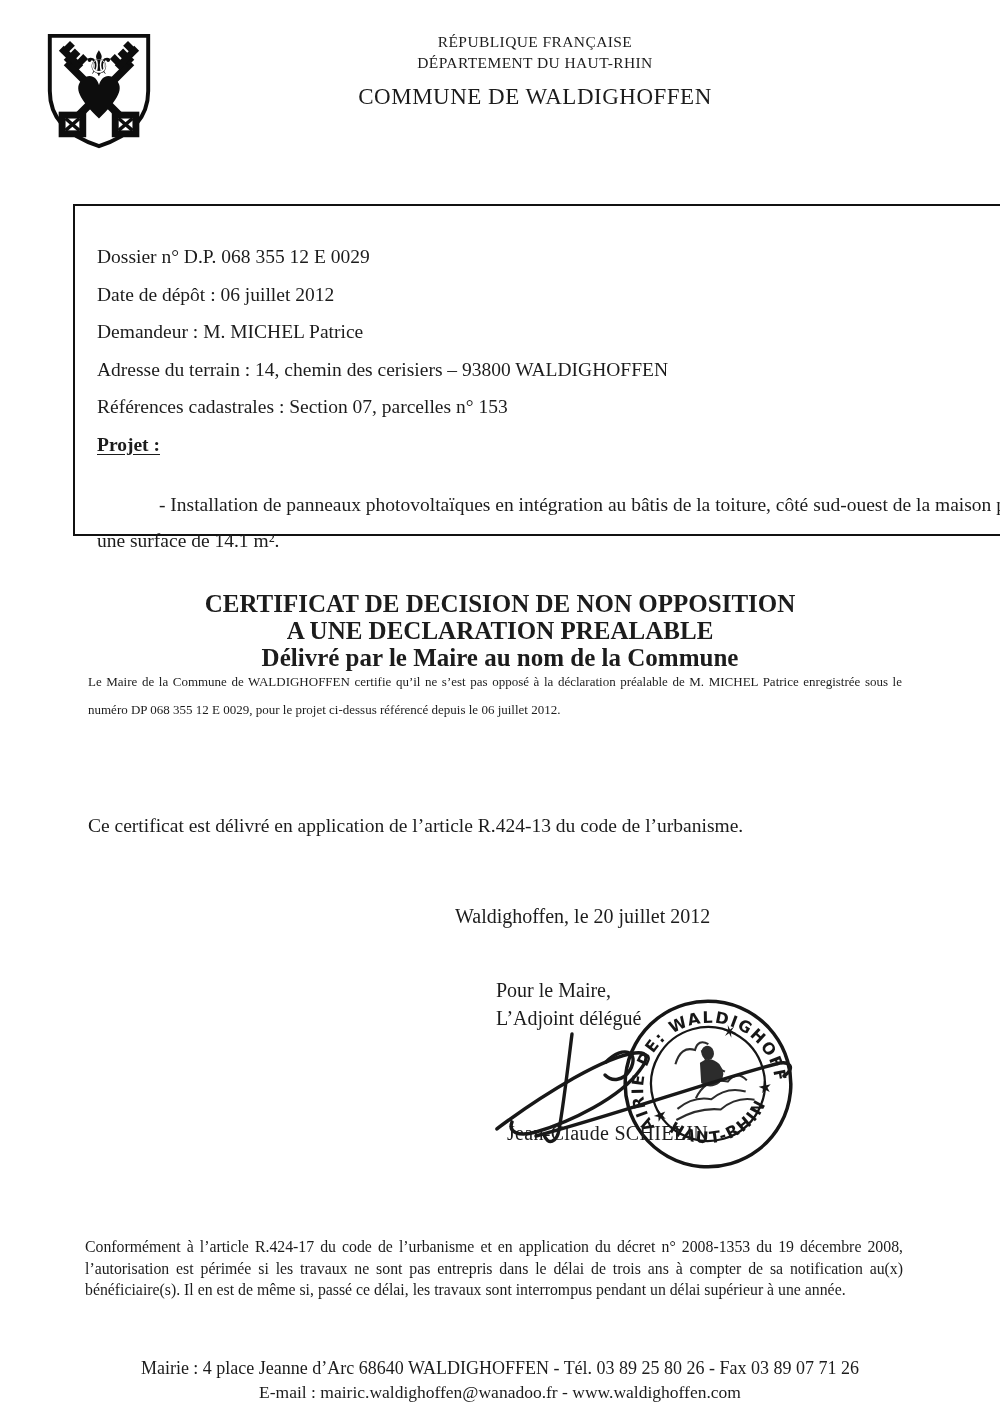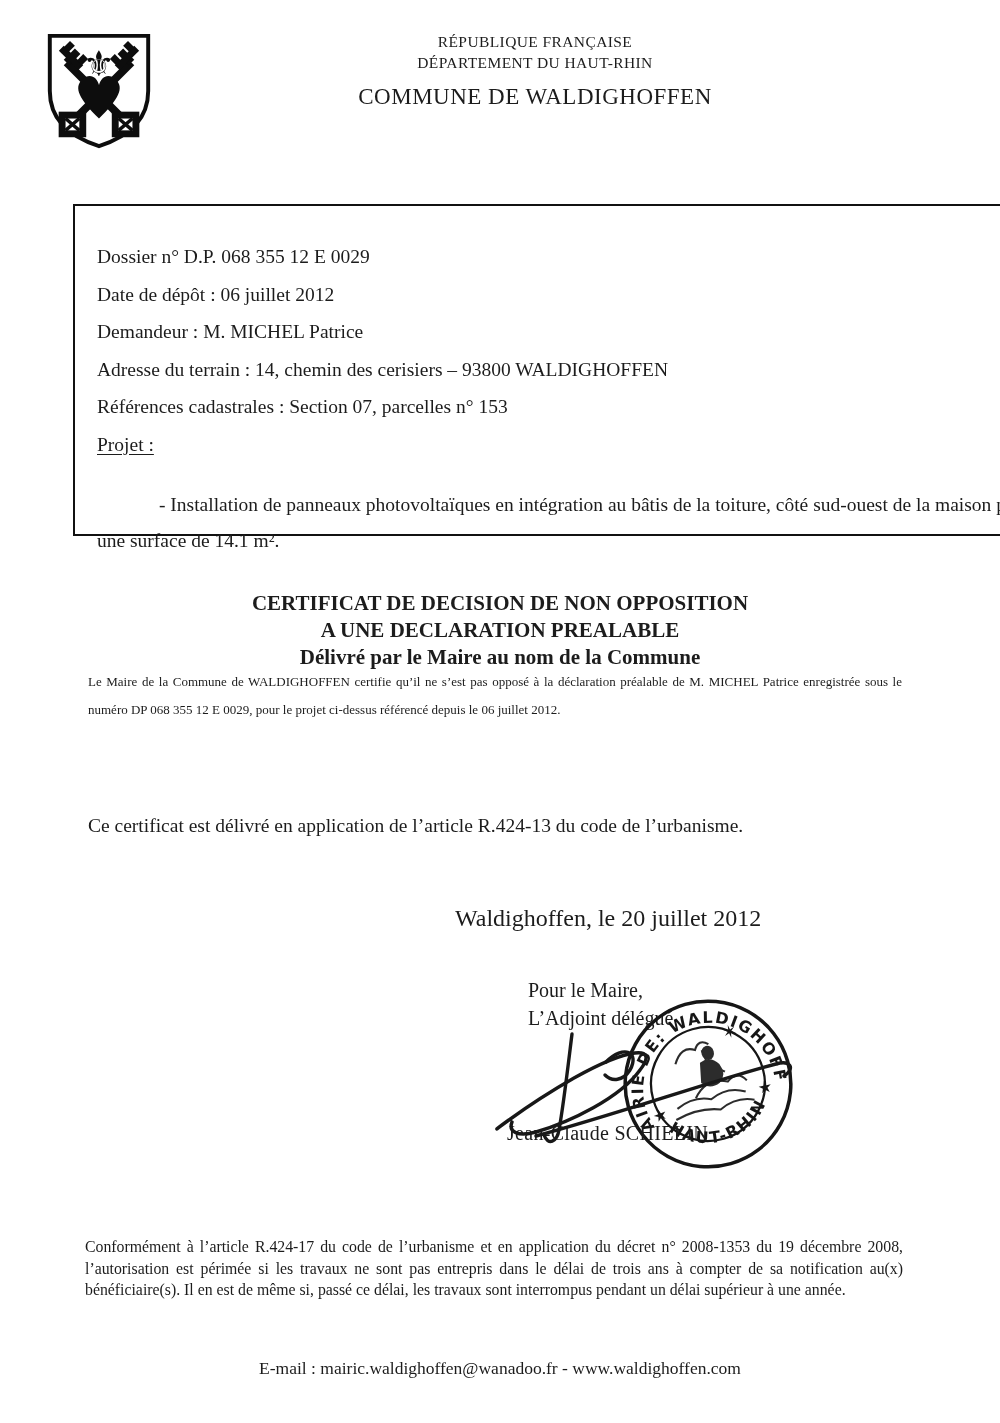--- a/index.html
+++ b/index.html
@@ -22,41 +22,41 @@
   }
   .hdr-small { font-size: 15.5px; letter-spacing: .4px; }
   .hdr-commune { font-size: 23px; letter-spacing: .5px; margin-top: 7px; }
   
   .dossier-box {
     position: absolute; left: 73px; top: 204px; width: 985px; height: 332px;
     border: 2px solid #111; padding: 32px 18px 0 22px;
     font-size: 19.5px;
   }
   .dossier-line { line-height: 37.5px; white-space: nowrap; }
-  .projet-label { display: inline-block; text-decoration: underline; text-underline-offset: 3px; }
+  .projet-label { display: inline-block; text-decoration: underline; text-underline-offset: 3px; font-weight: bold; }
   .projet-desc {
     margin-top: 24px; line-height: 36px; text-indent: 62px;
     font-size: 19.5px; white-space: normal;
   }
   
   .cert-title {
     position: absolute; left: 100px; top: 590px; width: 800px;
-    text-align: center; font-weight: bold; font-size: 21px; line-height: 27px;
+    text-align: center; font-weight: bold; font-size: 25px; line-height: 27px;
   }
   
   .para1 {
     position: absolute; left: 88px; top: 668px; width: 814px;
     font-size: 13px; line-height: 27.5px; text-align: justify;
   }
   .para2 {
     position: absolute; left: 88px; top: 812px; width: 814px;
     font-size: 19.5px; line-height: 27px;
   }
-  .dateline { position: absolute; left: 455px; top: 905px; font-size: 24px; }
-  .sig-titles { position: absolute; left: 528px; top: 976px; font-size: 20px; line-height: 28px; }
+  .dateline { position: absolute; left: 455px; top: 905px; font-size: 20px; }
+  .sig-titles { position: absolute; left: 496px; top: 976px; font-size: 20px; line-height: 28px; }
   .sig-name { position: absolute; left: 507px; top: 1122px; font-size: 20px; letter-spacing: .3px; }
   .stamp { position: absolute; left: 620px; top: 996px; width: 176px; height: 176px; transform: rotate(-16deg); }
   .signature-svg { position: absolute; left: 478px; top: 1018px; width: 334px; height: 140px; z-index: 3; }
   
   .footnote {
     position: absolute; left: 85px; top: 1236px; width: 818px;
     font-size: 15.8px; line-height: 21.5px; text-align: justify;
     font-weight: 500;
   }
   .footer { position: absolute; left: 0; top: 1356px; width: 1000px; text-align: center; }
@@ -170,16 +170,17 @@
       <path d="M128 44 C146 26 162 34 152 52 C145 63 134 64 127 57"></path>
       <path d="M58 118 C140 96 236 62 298 46 C312 42 318 50 306 58"></path>
     </g>
   </svg>
 
   <div class="sig-name">Jean-Claude SCHIELIN</div>
 
   <div class="footnote">Conformément à l’article R.424-17 du code de l’urbanisme et en application du décret n° 2008-1353 du 19 décembre 2008, l’autorisation est périmée si les travaux ne sont pas entrepris dans le délai de trois ans à compter de sa notification au(x) bénéficiaire(s). Il en est de même si, passé ce délai, les travaux sont interrompus pendant un délai supérieur à une année.</div>
 
   <div class="footer">
+    <div class="footer-line1">Mairie : 4 place Jeanne d’Arc 68640 WALDIGHOFFEN - Tél. 03 89 25 80 26 - Fax 03 89 07 71 26</div>
     <div class="footer-line2">E-mail : mairic.waldighoffen@wanadoo.fr - www.waldighoffen.com</div>
   </div>
 
 </div>
 
 </body></html>

